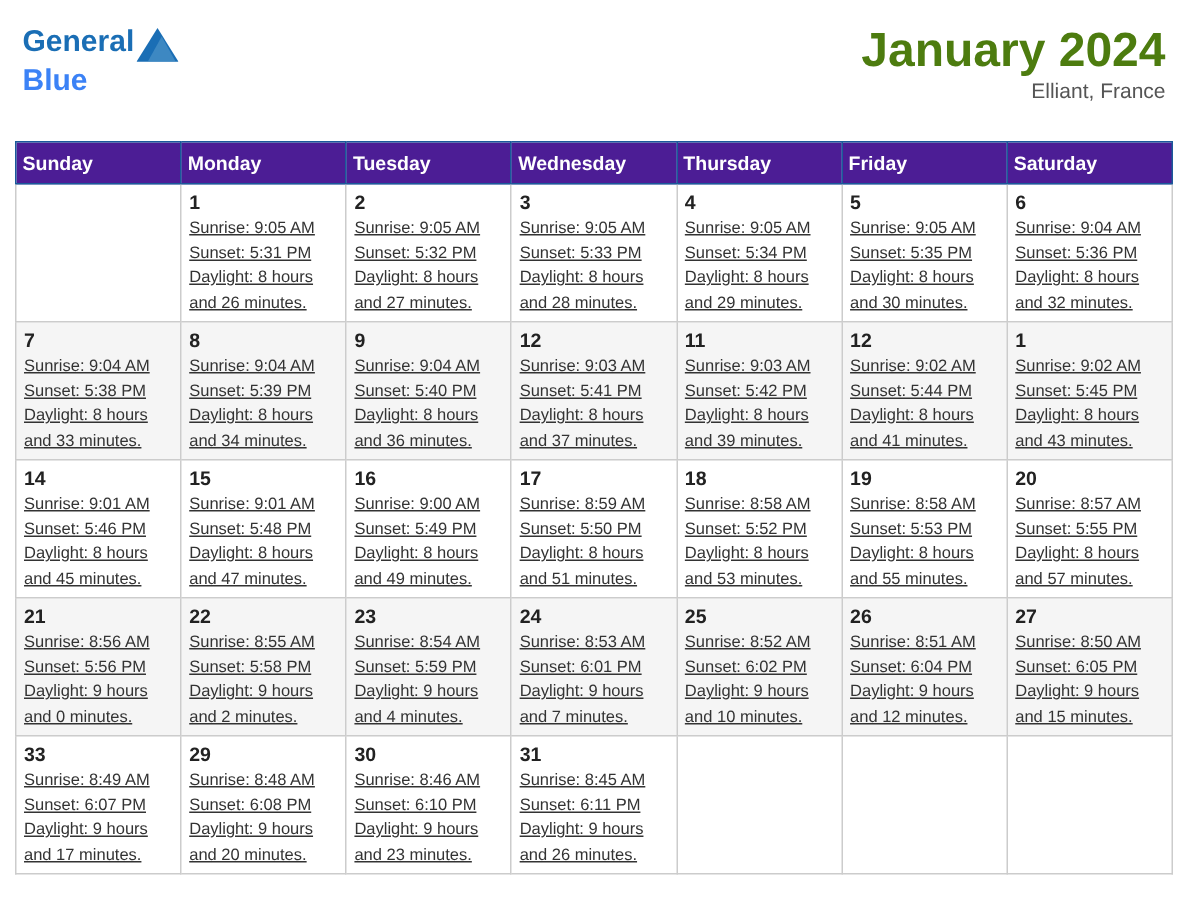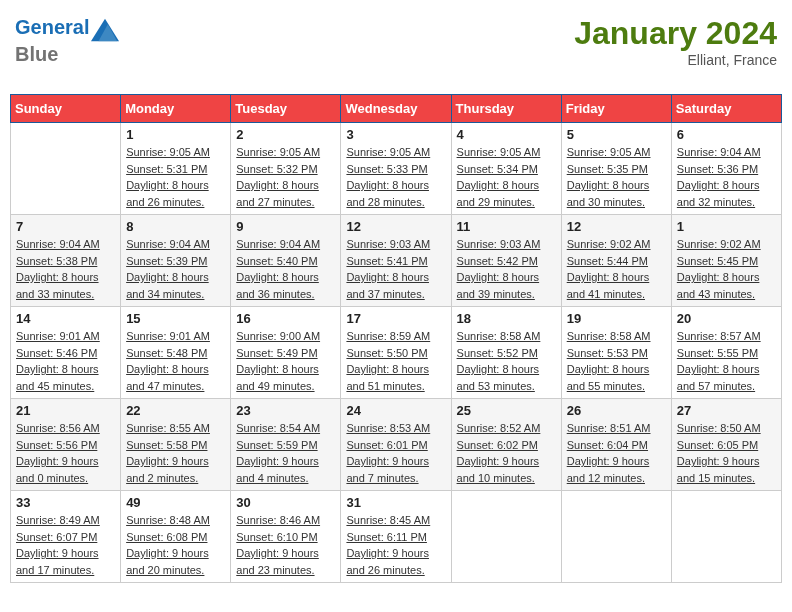--- a/index.html
+++ b/index.html
@@ -46,21 +46,21 @@
     .location {
       font-size: 14px;
       color: #555;
     }
     .calendar {
       width: 100%;
       border-collapse: collapse;
       font-size: 11.5px;
     }
     .calendar th {
-      background: #ef4444;
+      background: #4c1d95;
       color: #fff;
       padding: 6px 4px;
       font-size: 13px;
       font-weight: bold;
       border: 1px solid #1a5a9a;
       text-align: left;
     }
     .calendar td {
       border: 1px solid #ccc;
       padding: 4px 5px;
@@ -93,21 +93,21 @@
 <body>
 
 <div class="header">
   <div class="logo">
     <div>
       <div class="logo-text">
         <span>General</span><svg class="logo-icon" viewBox="0 0 30 30" style="display:inline-block;vertical-align:middle;margin-left:2px;">
           <polygon points="0,28 15,4 30,28" fill="#1a6eb5"></polygon>
           <polygon points="8,28 18,10 28,28" fill="#5599cc" opacity="0.6"></polygon>
         </svg>
-        <br><span style="color:#737373;">Blue</span>
+        <br><span style="color:#3b82f6;">Blue</span>
       </div>
     </div>
   </div>
   <div class="title-block">
     <div class="month-title">January 2024</div>
     <div class="location">Elliant, France</div>
   </div>
 </div>
 
 <table class="calendar">
@@ -239,21 +239,21 @@
           <span class="day-number">27</span>
           <div class="day-info">Sunrise: 8:50 AM<br>Sunset: 6:05 PM<br>Daylight: 9 hours and 15 minutes.</div>
         </td>
       </tr>
       <tr>
         <td>
           <span class="day-number">33</span>
           <div class="day-info">Sunrise: 8:49 AM<br>Sunset: 6:07 PM<br>Daylight: 9 hours and 17 minutes.</div>
         </td>
         <td>
-          <span class="day-number">49</span>
+          <span class="day-number">29</span>
           <div class="day-info">Sunrise: 8:48 AM<br>Sunset: 6:08 PM<br>Daylight: 9 hours and 20 minutes.</div>
         </td>
         <td>
           <span class="day-number">30</span>
           <div class="day-info">Sunrise: 8:46 AM<br>Sunset: 6:10 PM<br>Daylight: 9 hours and 23 minutes.</div>
         </td>
         <td>
           <span class="day-number">31</span>
           <div class="day-info">Sunrise: 8:45 AM<br>Sunset: 6:11 PM<br>Daylight: 9 hours and 26 minutes.</div>
         </td>

